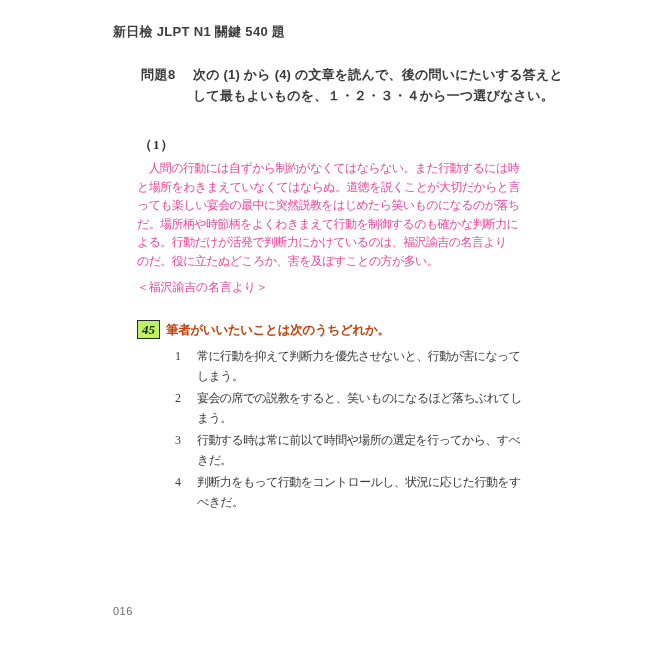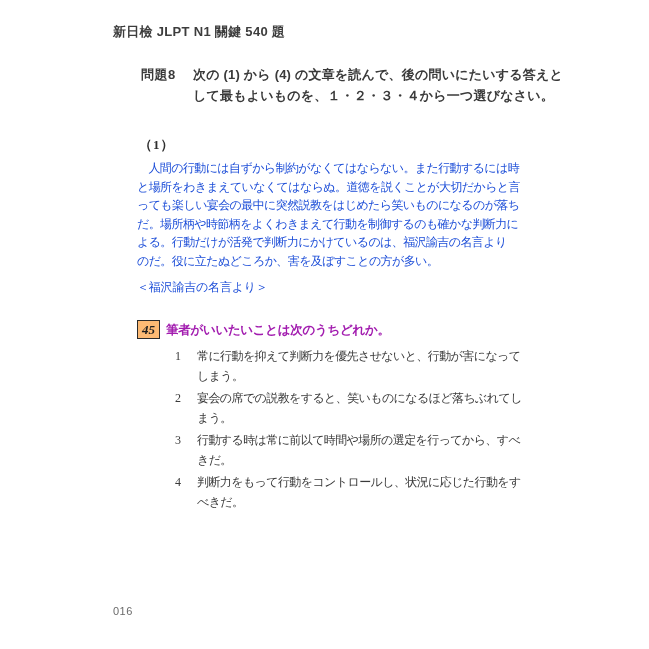--- a/index.html
+++ b/index.html
@@ -64,21 +64,21 @@
   }
 
   
   .passage {
     position: absolute;
     left: 137px;
     top: 159px;
     width: 364px;
     font-family: "Liberation Serif", "DejaVu Serif", serif;
     font-size: 12px;
-    color: #1d4ed8;
+    color: #ec4899;
     letter-spacing: -0.6px;
   }
   .passage-line {
     height: 18.6px;
     line-height: 18.6px;
     white-space: pre;
   }
   .attribution {
     margin-top: 7px;
     text-align: left;
@@ -98,27 +98,27 @@
     border: 1.5px solid #2a2a2a;
     font-family: "Liberation Serif", "DejaVu Serif", serif;
     font-style: italic;
     font-weight: bold;
     font-size: 13px;
     color: #1e1e1e;
     padding: 0 4px;
     height: 17px;
     line-height: 17px;
     margin-right: 6px;
-    background: #fdba74;
+    background: #bef264;
   }
   .question-text {
     font-family: "Liberation Serif", "DejaVu Serif", serif;
     font-weight: 600;
     font-size: 12.5px;
-    color: #a21caf;
+    color: #c2410c;
     letter-spacing: -0.3px;
     line-height: 20px;
     white-space: pre;
   }
 
   
   .options {
     position: absolute;
     left: 175px;
     top: 347px;

